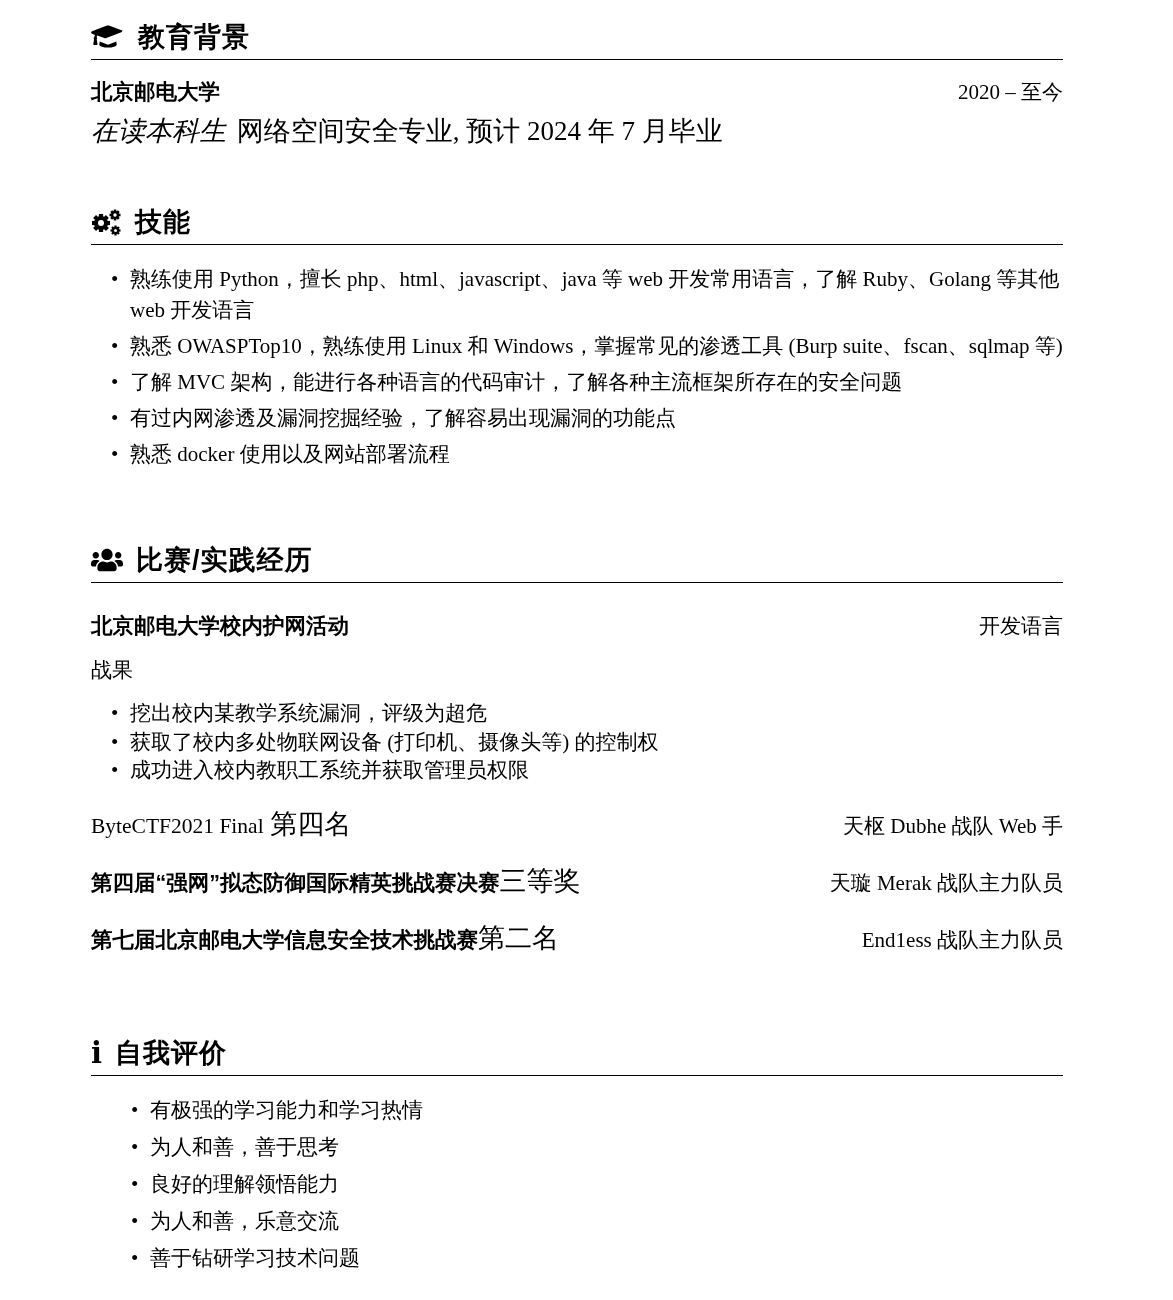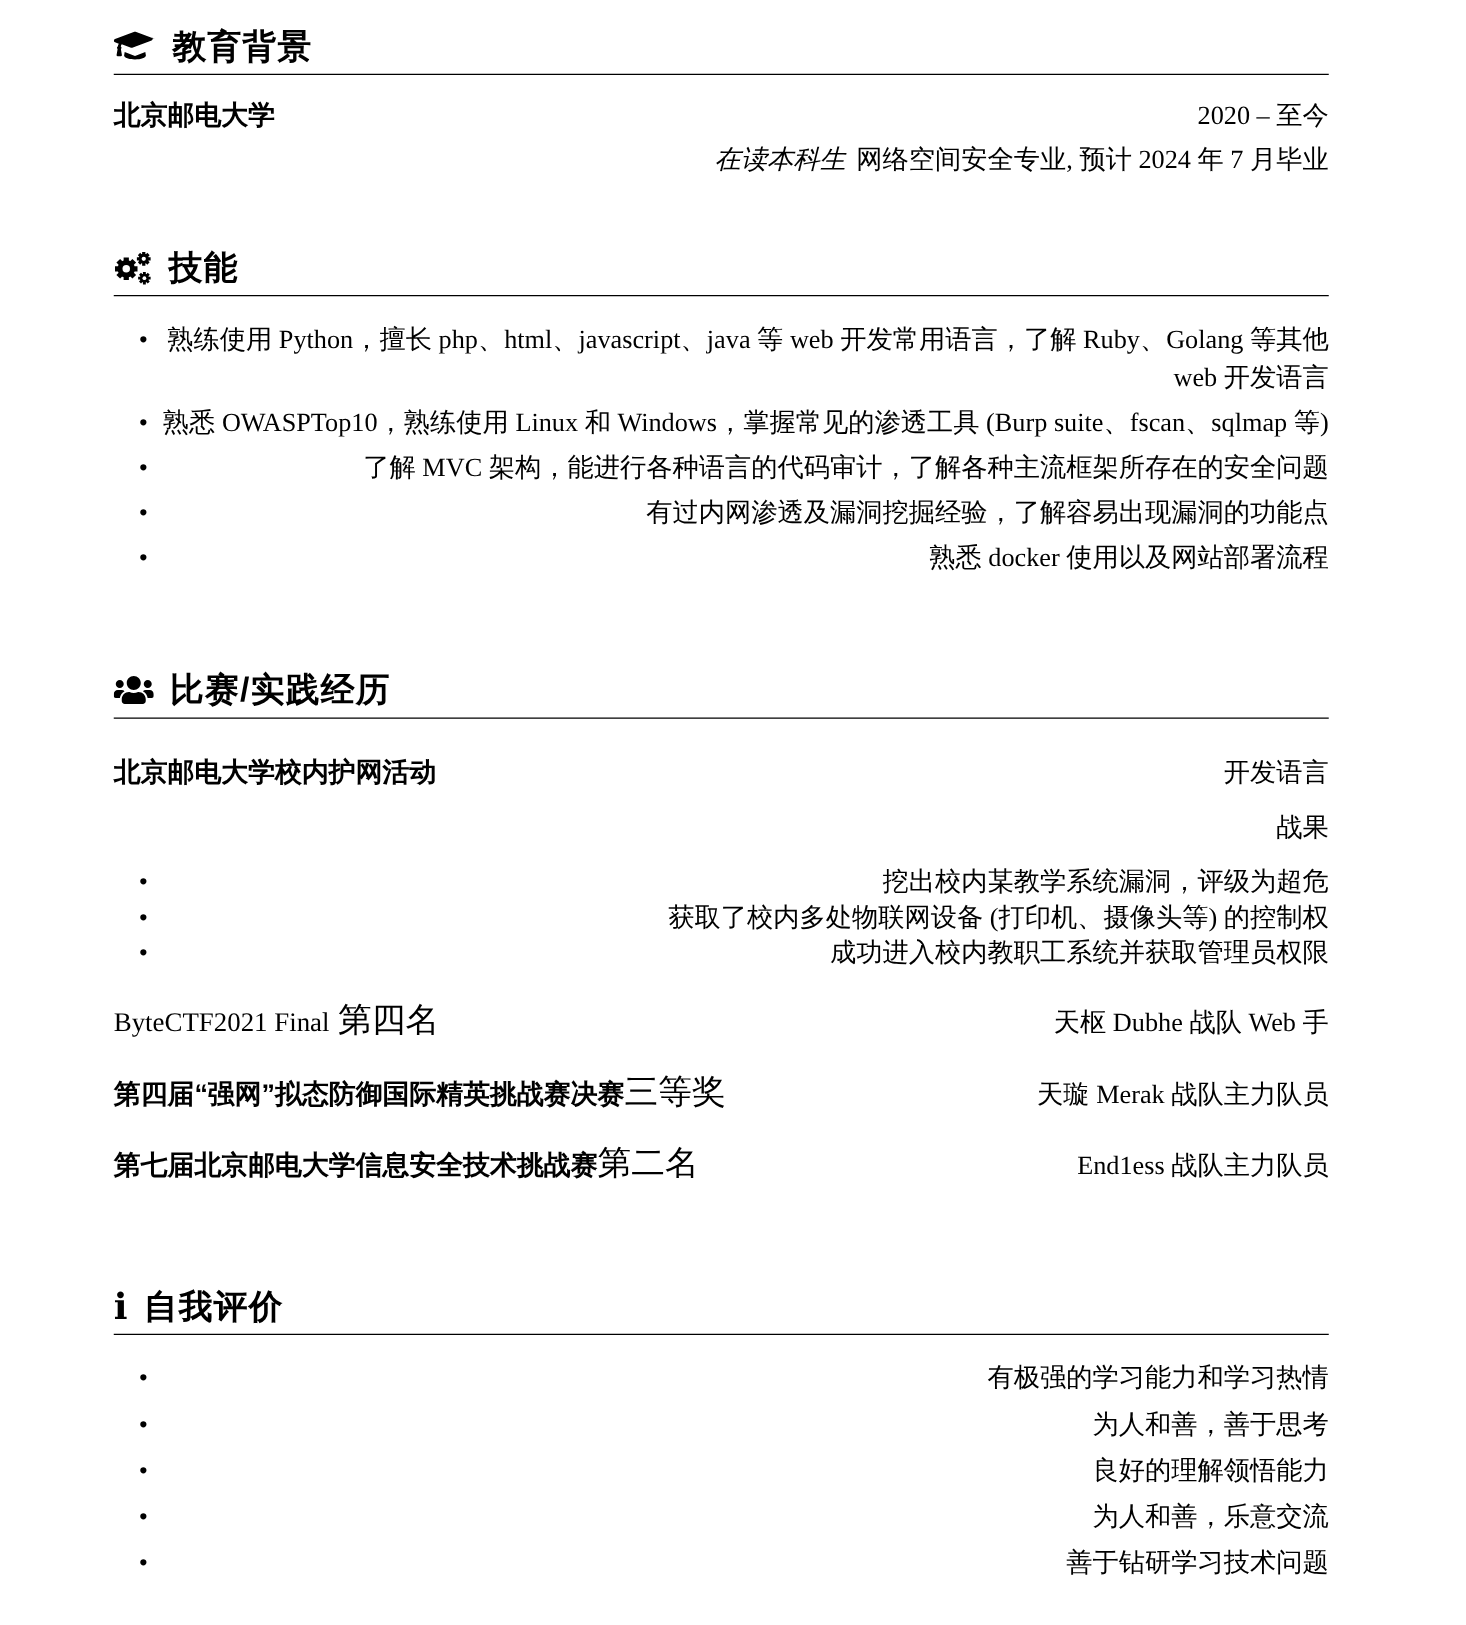--- a/index.html
+++ b/index.html
@@ -6,21 +6,21 @@
   html, body {
     width: 1173px; height: 1300px;
     background: #ffffff;
     color: #000000;
     font-family: "Liberation Serif", "DejaVu Serif", serif;
     overflow: hidden;
   }
   .page { padding: 20px 110px 0 91px; }
 
   
-  .sec { margin-top: 0; text-align: right; }
+  .sec { margin-top: 0; }
   .sec + .sec { margin-top: 56px; }
   .sec.exp { margin-top: 73px; }
   .sec.selfeval { margin-top: 80px; }
   .sec-header {
     display: flex; align-items: center; gap: 13px;
   }
   .sec-title {
     font-family: "Liberation Sans", "DejaVu Sans", sans-serif;
     font-weight: 700; font-size: 27px; line-height: 34px;
     letter-spacing: 1px;
@@ -33,39 +33,39 @@
 
   
   .row-between { display: flex; justify-content: space-between; align-items: baseline; }
   .edu-row { margin-top: 17px; }
   .entry-name-sans {
     font-family: "Liberation Sans", "DejaVu Sans", sans-serif;
     font-weight: 700; font-size: 21.5px;
   }
   .entry-name-serif { font-weight: 400; font-size: 21.5px; }
   .plain { font-size: 21px; }
-  .degree-line { margin-top: 7px; font-size: 21px; }
+  .degree-line { margin-top: 7px; font-size: 27px; }
   .kaiti { font-style: italic; margin-right: 0.4em; }
 
   
   ul { list-style: none; }
   ul.bullets { padding-left: 39px; margin-top: 19px; }
   ul.bullets li {
     position: relative;
     font-size: 21px; line-height: 31px;
     margin-bottom: 5px;
   }
   ul.bullets li::before {
     content: "\2022";
     position: absolute; left: -19px;
   }
   ul.bullets.tight { margin-top: 15px; }
   ul.bullets.tight li { line-height: 28.5px; margin-bottom: 0; }
   ul.bullets.loose { margin-top: 22px; }
-  ul.bullets.loose li { line-height: 25px; margin-bottom: 12px; }
+  ul.bullets.loose li { line-height: 25px; margin-bottom: 12px; margin-left: 20px; }
 
   
   .entry-row { margin-top: 28px; }
   .results-label { margin-top: 16px; font-size: 21px; }
   .award-row { margin-top: 21px; }
   .award-row:first-of-type { margin-top: 30px; }
   .award-result { font-size: 27px; }
   .team { font-size: 21px; }
 
   

